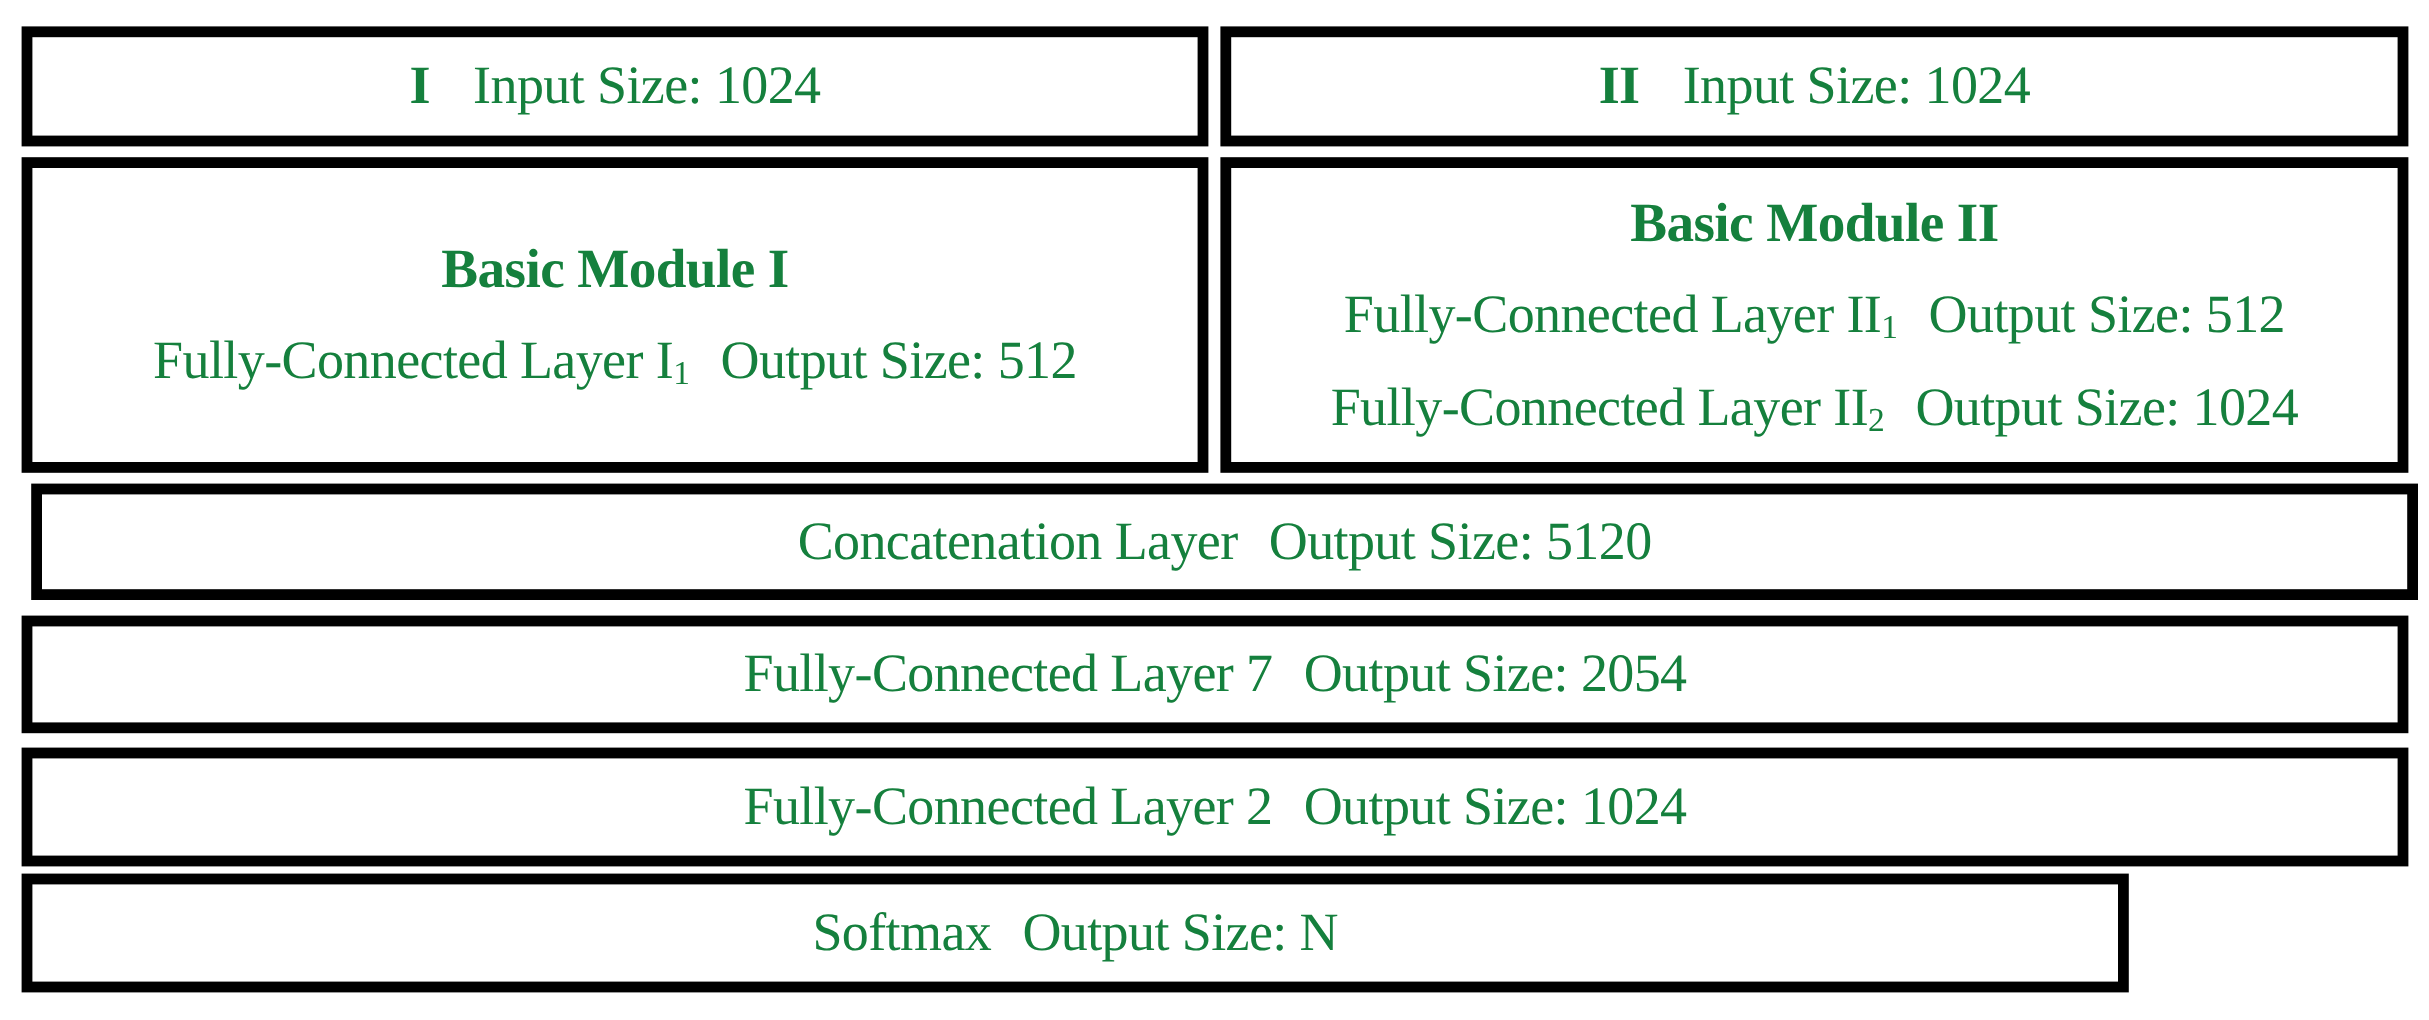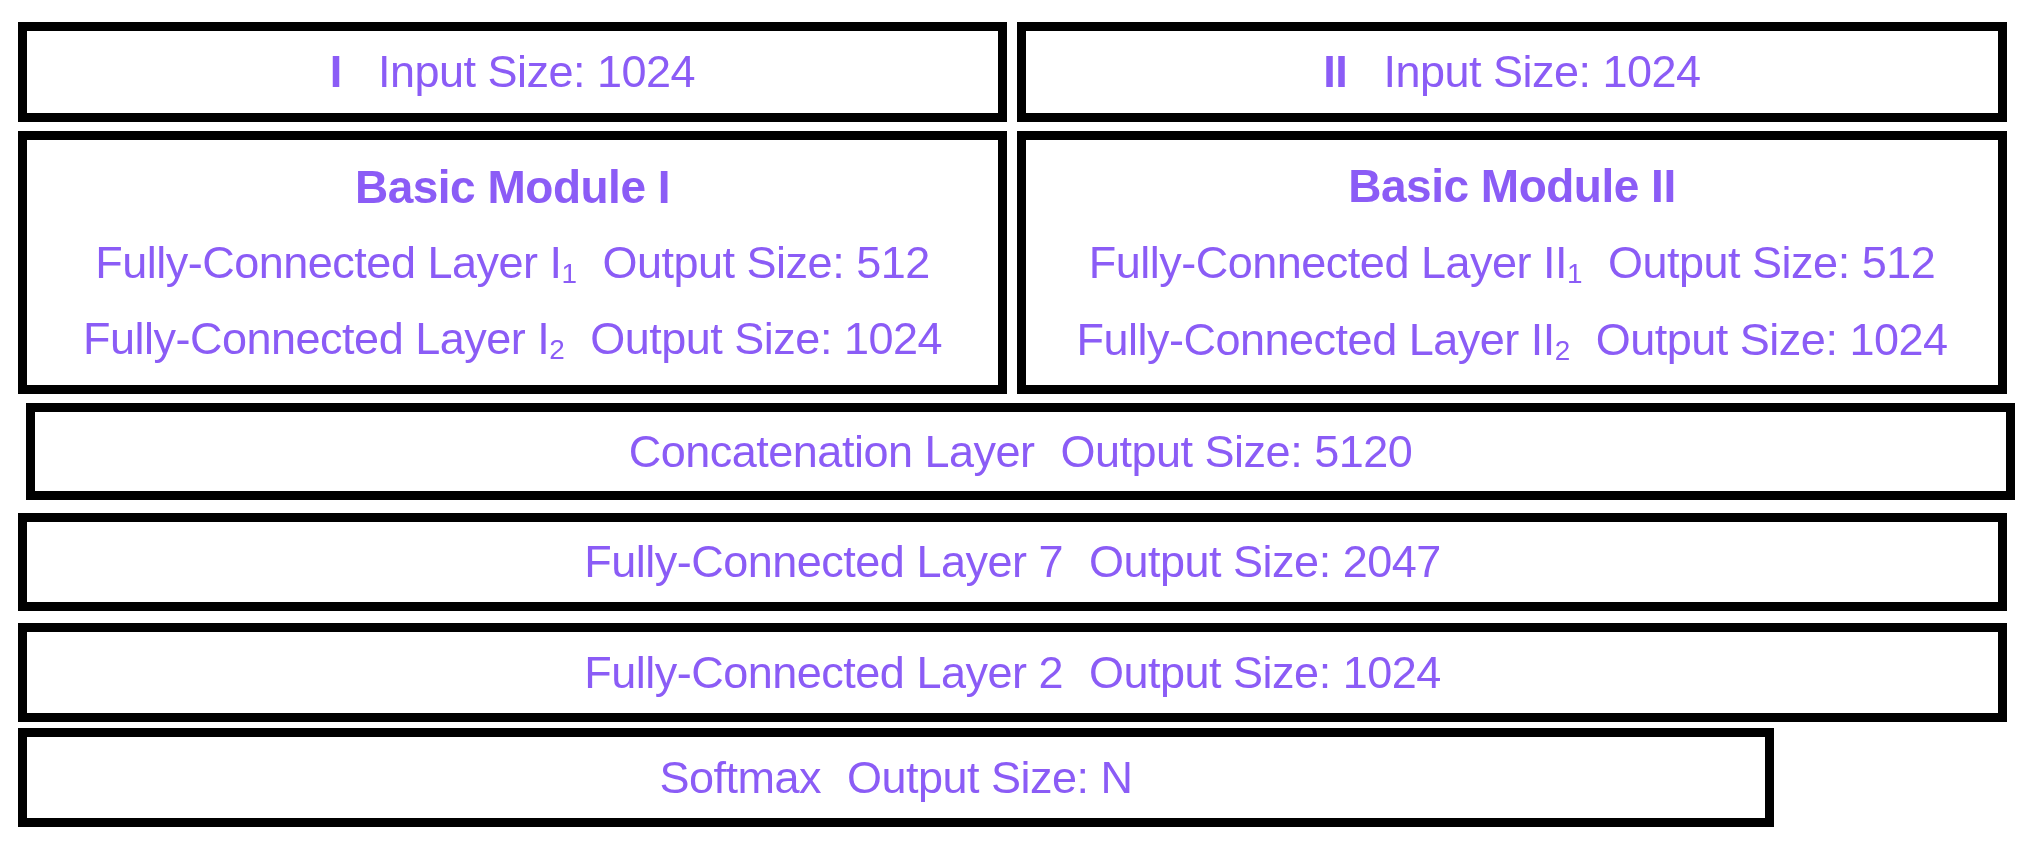--- a/index.html
+++ b/index.html
@@ -5,22 +5,22 @@
   html, body {
     margin: 0;
     padding: 0;
     background: #ffffff;
   }
   .figure {
     position: relative;
     width: 2024px;
     height: 850px;
     background: #ffffff;
-    font-family: Liberation Sans, sans-serif;
-    color: #8b5cf6;
+    font-family: Liberation Serif, serif;
+    color: #15803d;
     border-radius: 26px;
   }
   .box {
     position: absolute;
     box-sizing: border-box;
     border: 9px solid #000000;
     background: #ffffff;
     display: flex;
     flex-direction: column;
     align-items: center;
@@ -67,35 +67,34 @@
     <div class="line"><span class="bold">I</span><span class="spacer-wide"></span><span>Input Size: 1024</span></div>
   </div>
 
   <div class="box" id="box-input-2">
     <div class="line"><span class="bold">II</span><span class="spacer-wide"></span><span>Input Size: 1024</span></div>
   </div>
 
   <div class="box" id="box-module-1">
     <div class="title">Basic Module I</div>
     <div class="line"><span>Fully-Connected Layer I</span><sub class="layer-sub">1</sub><span class="spacer"></span><span>Output Size: 512</span></div>
-    <div class="line"><span>Fully-Connected Layer I</span><sub class="layer-sub">2</sub><span class="spacer"></span><span>Output Size: 1024</span></div>
   </div>
 
   <div class="box" id="box-module-2">
     <div class="title">Basic Module II</div>
     <div class="line"><span>Fully-Connected Layer II</span><sub class="layer-sub">1</sub><span class="spacer"></span><span>Output Size: 512</span></div>
     <div class="line"><span>Fully-Connected Layer II</span><sub class="layer-sub">2</sub><span class="spacer"></span><span>Output Size: 1024</span></div>
   </div>
 
   <div class="box" id="box-stack-0">
     <div class="line"><span>Concatenation Layer</span><span class="spacer"></span><span>Output Size: 5120</span></div>
   </div>
 
   <div class="box" id="box-stack-1">
-    <div class="line"><span>Fully-Connected Layer 7</span><span class="spacer"></span><span>Output Size: 2047</span></div>
+    <div class="line"><span>Fully-Connected Layer 7</span><span class="spacer"></span><span>Output Size: 2054</span></div>
   </div>
 
   <div class="box" id="box-stack-2">
     <div class="line"><span>Fully-Connected Layer 2</span><span class="spacer"></span><span>Output Size: 1024</span></div>
   </div>
 
   <div class="box" id="box-stack-3">
     <div class="line"><span>Softmax</span><span class="spacer"></span><span>Output Size: N</span></div>
   </div>
 

